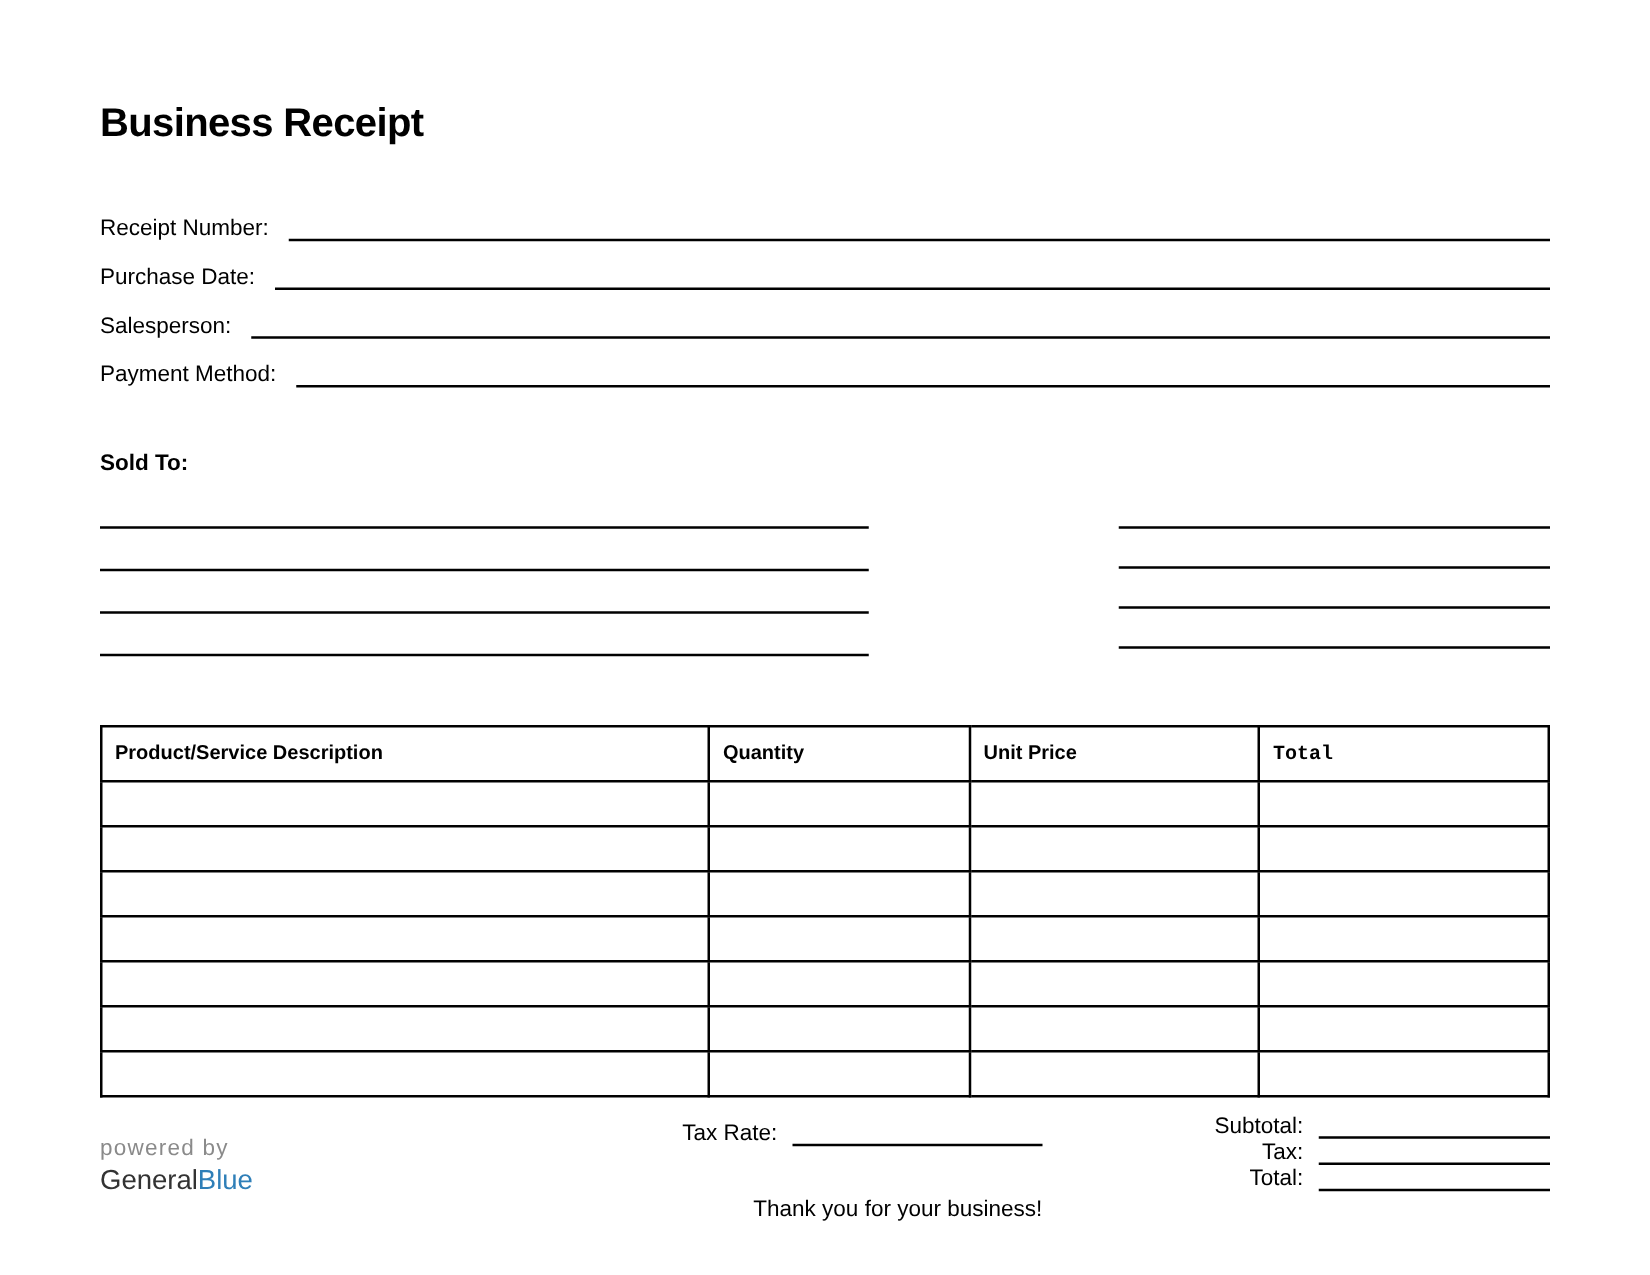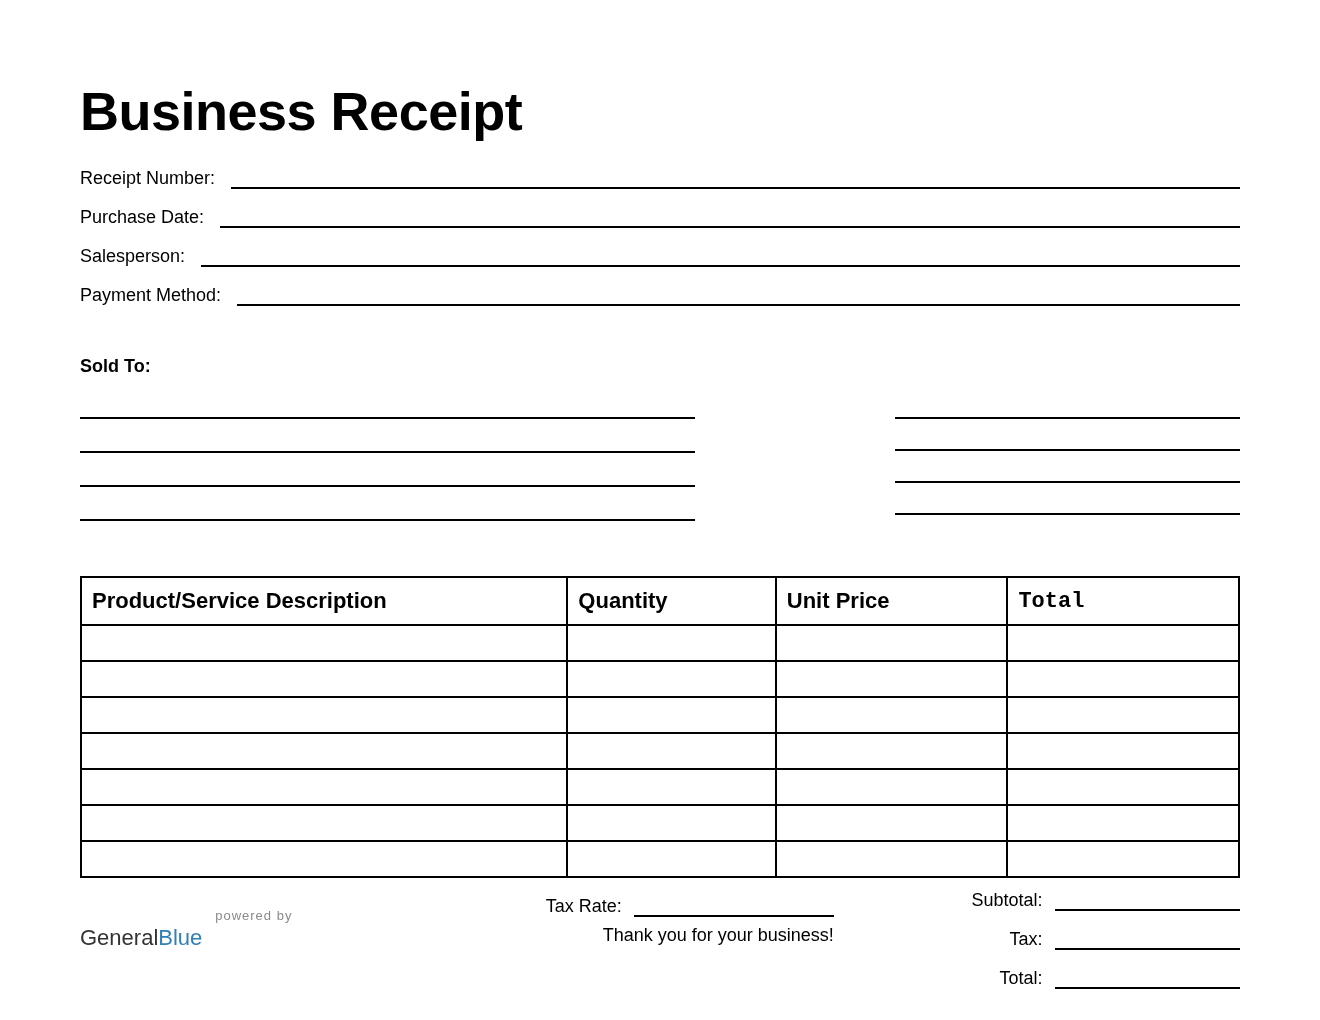--- a/index.html
+++ b/index.html
@@ -6,23 +6,23 @@
   body {
     font-family: Arial, Helvetica, sans-serif;
     background: #fff;
     width: 1320px;
     height: 1020px;
     padding: 80px 80px 40px 80px;
     font-size: 18px;
     color: #000;
   }
   .title {
-    font-size: 54px;
+    font-size: 32px;
     font-weight: 700;
-    margin-bottom: 26px;
+    margin-bottom: 55px;
     letter-spacing: -0.5px;
   }
   .meta {
     display: grid;
     grid-template-columns: 1fr;
     column-gap: 60px;
     row-gap: 18px;
     margin-bottom: 50px;
   }
   .meta-row { display: flex; align-items: flex-end; }
@@ -46,44 +46,44 @@
   .uline { border-bottom: 2px solid #000; height: 22px; }
   table.items {
     width: 100%;
     border-collapse: collapse;
     margin-bottom: 12px;
   }
   table.items th, table.items td {
     border: 2px solid #000;
     padding: 10px 10px;
     text-align: left;
-    font-size: 22px;
+    font-size: 16px;
   }
   table.items th { font-weight: 700; height: 44px; }
   table.items td { height: 36px; }
   table.items .c-desc { width: 42%; }
   table.items .c-qty  { width: 18%; }
   table.items .c-unit { width: 20%; }
   table.items .c-tot  { width: 20%; font-family: Liberation Mono, monospace; }
   .footer {
     display: grid;
     grid-template-columns: 0.9fr 1fr 1fr;
     align-items: start;
     column-gap: 20px;
   }
   .brand { padding-top: 18px; }
-  .brand .pow { color: #8a8a8a; font-size: 13px; letter-spacing: 1px; margin-bottom: 2px; text-align: center; }
+  .brand .pow { color: #8a8a8a; font-size: 18px; letter-spacing: 1px; margin-bottom: 2px; }
   .brand .logo { font-size: 22px; font-weight: 400; color: #333; }
   .brand .logo .blue { color: #2f7fb8; }
   .center-col { display: flex; flex-direction: column; gap: 8px; padding-top: 6px; }
   .center-row { display: flex; align-items: flex-end; justify-content: flex-end; }
   .center-row .lbl { margin-right: 12px; white-space: nowrap; }
   .center-row .ln { width: 200px; border-bottom: 2px solid #000; height: 20px; }
-  .center-row .thanks { text-align: right; }
-  .totals { display: flex; flex-direction: column; gap: 18px; }
+  .center-row .thanks { text-align: right; margin-top: 32px; }
+  .totals { display: flex; flex-direction: column; gap: 0; }
   .tot-row { display: flex; align-items: flex-end; }
   .tot-row .lbl { flex: 0 0 52%; text-align: right; padding-right: 12px; }
   .tot-row .ln { flex: 1; border-bottom: 2px solid #000; height: 20px; }
   .tot-row.bold .lbl { font-weight: 400; }
 </style>
 </head>
 <body>
 
 <h1 class="title">Business Receipt</h1>
 

